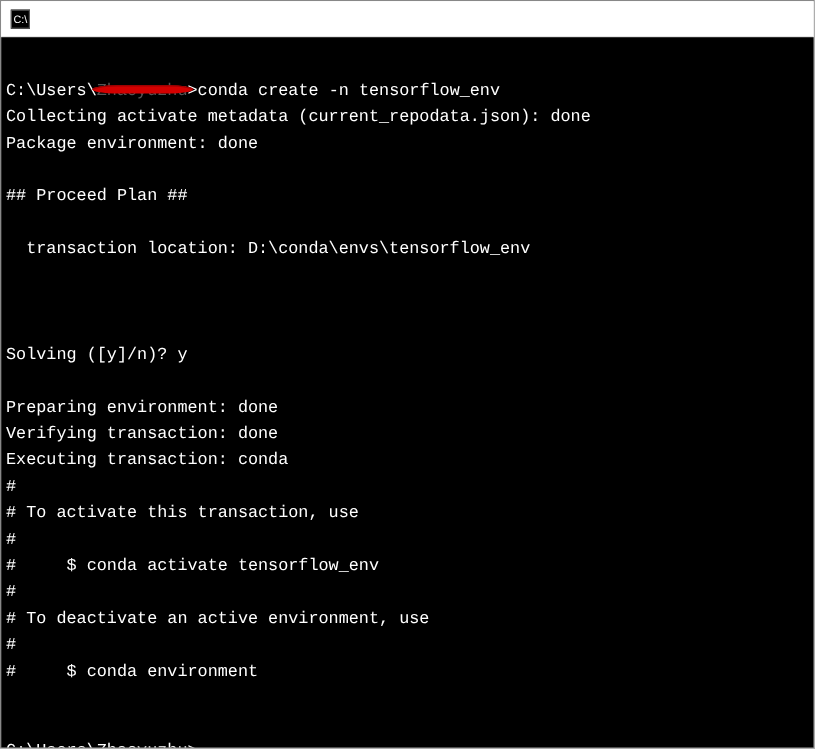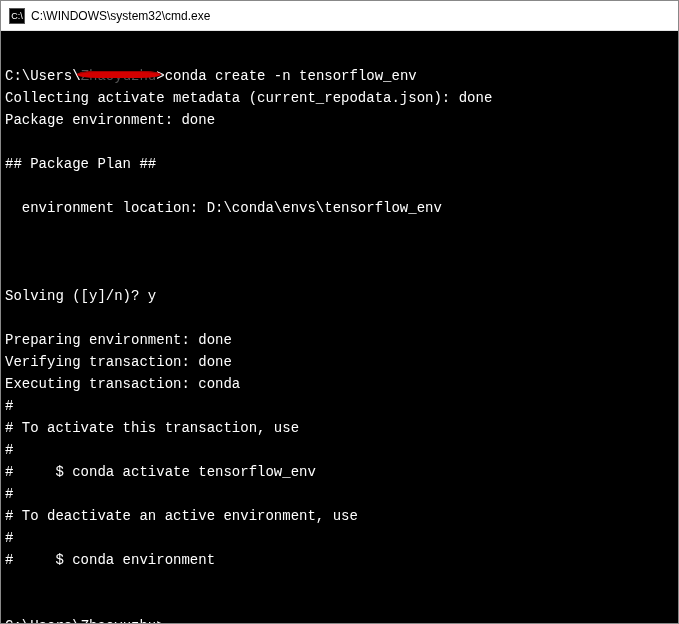--- a/index.html
+++ b/index.html
@@ -69,30 +69,29 @@
       transform: skew(-2deg);
       box-shadow: 0 2px 0 -1px #a00000 inset;
     }
   </style>
 </head>
 <body>
 
 <div class="window">
   <div class="titlebar">
     <span class="icon">C:\</span>
-    <span>C:\WINDOWS\system32\cmd.exe</span>
   </div>
   <div class="term"><span></span>
 <span>C:\Users\</span><span class="censor">Zhaoyuzhu</span><span>&gt;</span><span>conda create -n tensorflow_env</span>
 <span>Collecting activate metadata (current_repodata.json): done</span>
 <span>Package environment: done</span>
 <span></span>
-<span>## Package Plan ##</span>
+<span>## Proceed Plan ##</span>
 <span></span>
-<span>  environment location: D:\conda\envs\tensorflow_env</span>
+<span>  transaction location: D:\conda\envs\tensorflow_env</span>
 <span></span>
 <span></span>
 <span></span>
 <span>Solving ([y]/n)? y</span>
 <span></span>
 <span>Preparing environment: done</span>
 <span>Verifying transaction: done</span>
 <span>Executing transaction: conda</span>
 <span>#</span>
 <span># To activate this transaction, use</span>

